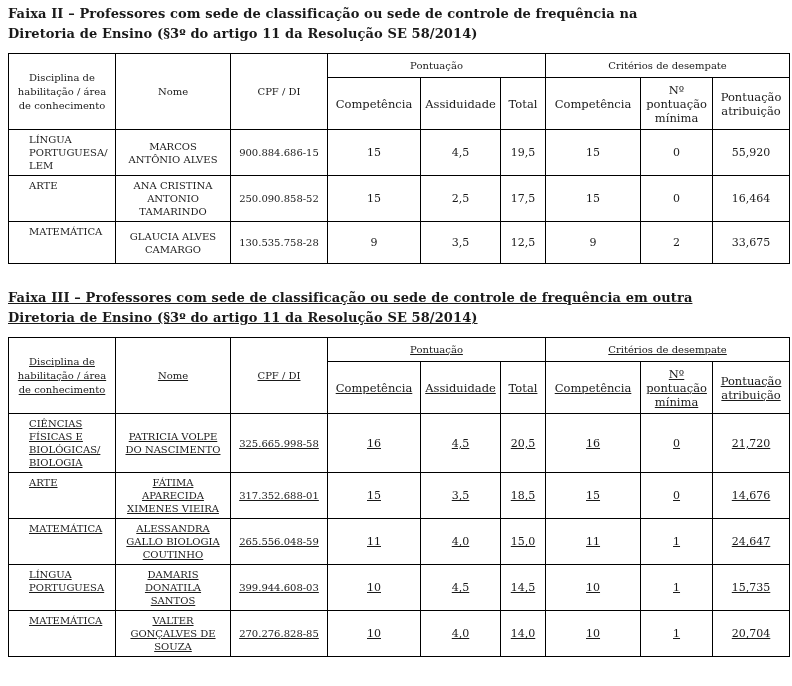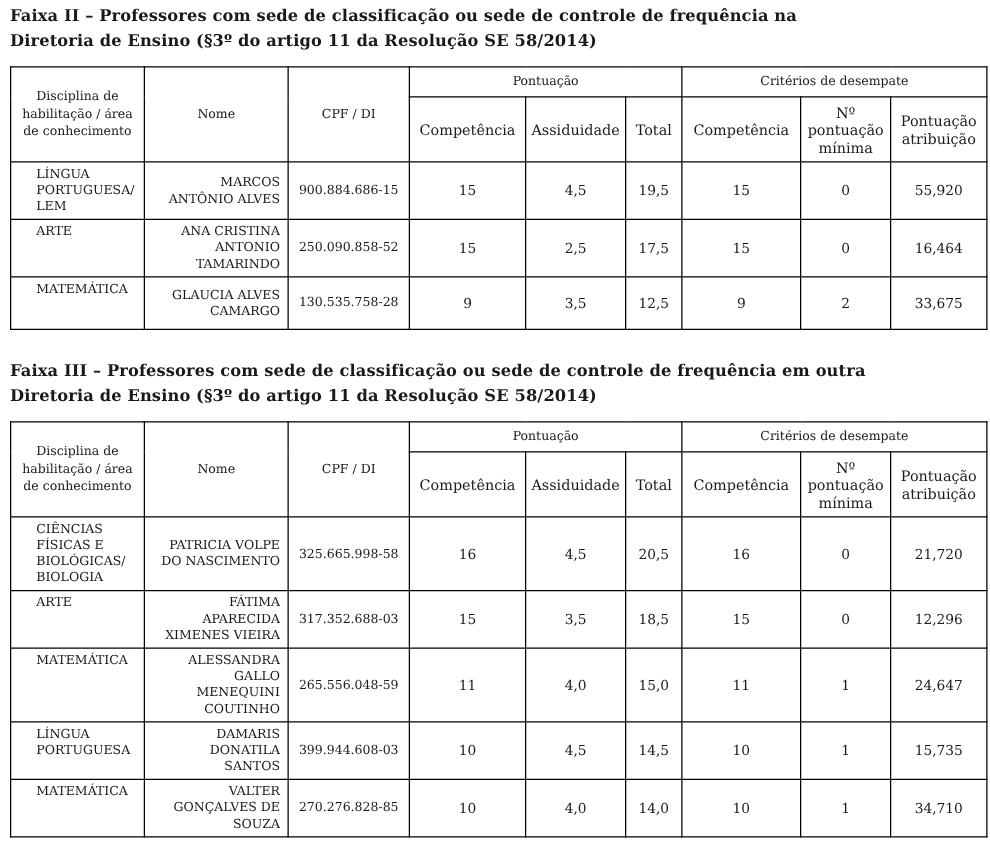--- a/index.html
+++ b/index.html
@@ -16,21 +16,21 @@
     padding: 4px 4px 4px 8px;
   }
   .section-title {
     font-size: 13px;
     font-weight: bold;
     line-height: 20px;
     margin: 0 0 9px 0;
     max-width: 782px;
     letter-spacing: 0.1px;
   }
-  .section + .section { margin-top: 24px; }
+  .section + .section { margin-top: 24px; text-decoration: underline; }
   table.results {
     border-collapse: collapse;
     table-layout: fixed;
     width: 781px;
   }
   table.results th,
   table.results td {
     border: 1px solid #000000;
     overflow: hidden;
   }
@@ -52,21 +52,21 @@
     vertical-align: middle;
     padding: 3px 5px;
   }
   table.results td.c0 {
     text-align: left;
     vertical-align: top;
     font-size: 10px;
     padding: 3px 20px;
   }
   table.results td.c1 {
-    text-align: right;
+    text-align: center;
     font-size: 10px;
     padding: 3px 6px;
   }
   table.results td.c2 { font-size: 10px; }
   .t1 tbody td { height: 42px; }
   .t2 tbody td { height: 46px; }
   
   col.c0 { width: 107px; }
   col.c1 { width: 115px; }
   col.c2 { width: 97px; }
@@ -190,31 +190,31 @@
             <td class="c3">16</td>
             <td class="c4">4,5</td>
             <td class="c5">20,5</td>
             <td class="c6">16</td>
             <td class="c7">0</td>
             <td class="c8">21,720</td>
           </tr>
           <tr>
             <td class="c0">ARTE</td>
             <td class="c1">FÁTIMA APARECIDA XIMENES VIEIRA</td>
-            <td class="c2">317.352.688-03</td>
+            <td class="c2">317.352.688-01</td>
             <td class="c3">15</td>
             <td class="c4">3,5</td>
             <td class="c5">18,5</td>
             <td class="c6">15</td>
             <td class="c7">0</td>
-            <td class="c8">12,296</td>
+            <td class="c8">14,676</td>
           </tr>
           <tr>
             <td class="c0">MATEMÁTICA</td>
-            <td class="c1">ALESSANDRA GALLO MENEQUINI COUTINHO</td>
+            <td class="c1">ALESSANDRA GALLO BIOLOGIA COUTINHO</td>
             <td class="c2">265.556.048-59</td>
             <td class="c3">11</td>
             <td class="c4">4,0</td>
             <td class="c5">15,0</td>
             <td class="c6">11</td>
             <td class="c7">1</td>
             <td class="c8">24,647</td>
           </tr>
           <tr>
             <td class="c0">LÍNGUA PORTUGUESA</td>
@@ -229,19 +229,19 @@
           </tr>
           <tr>
             <td class="c0">MATEMÁTICA</td>
             <td class="c1">VALTER GONÇALVES DE SOUZA</td>
             <td class="c2">270.276.828-85</td>
             <td class="c3">10</td>
             <td class="c4">4,0</td>
             <td class="c5">14,0</td>
             <td class="c6">10</td>
             <td class="c7">1</td>
-            <td class="c8">34,710</td>
+            <td class="c8">20,704</td>
           </tr>
         </tbody>
     </table>
   </div>
 
 </div>
 
 </body></html>

